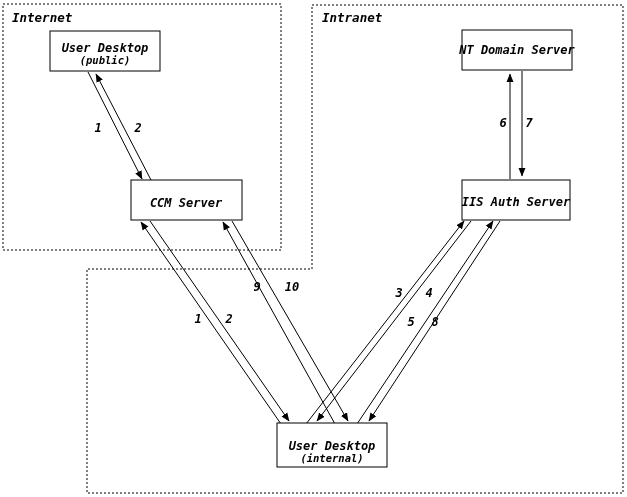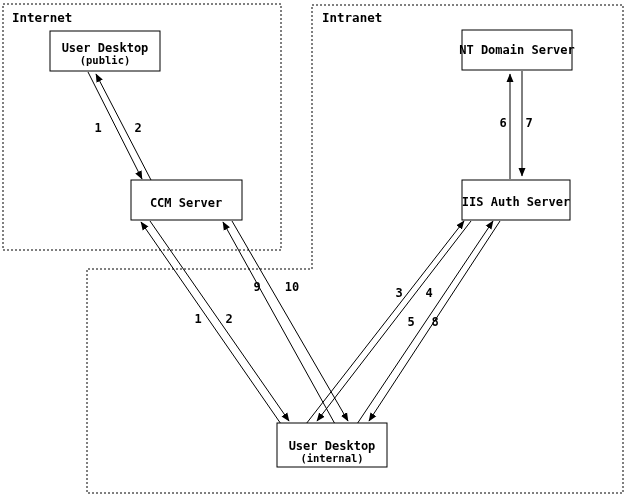--- a/index.html
+++ b/index.html
@@ -6,20 +6,21 @@
     margin: 0;
     padding: 0;
     background: #ffffff;
   }
   .stage {
     position: relative;
     width: 627px;
     height: 497px;
     background: #ffffff;
     overflow: hidden;
+    font-style: italic;
   }
   svg text {
     font-family: "DejaVu Sans Mono", "Liberation Mono", monospace;
     font-weight: bold;
     fill: #000000;
   }
   .zone-label { font-size: 12.5px; }
   .node-title { font-size: 12px; }
   .node-sub   { font-size: 10.5px; }
   .flow-num   { font-size: 12px; }

